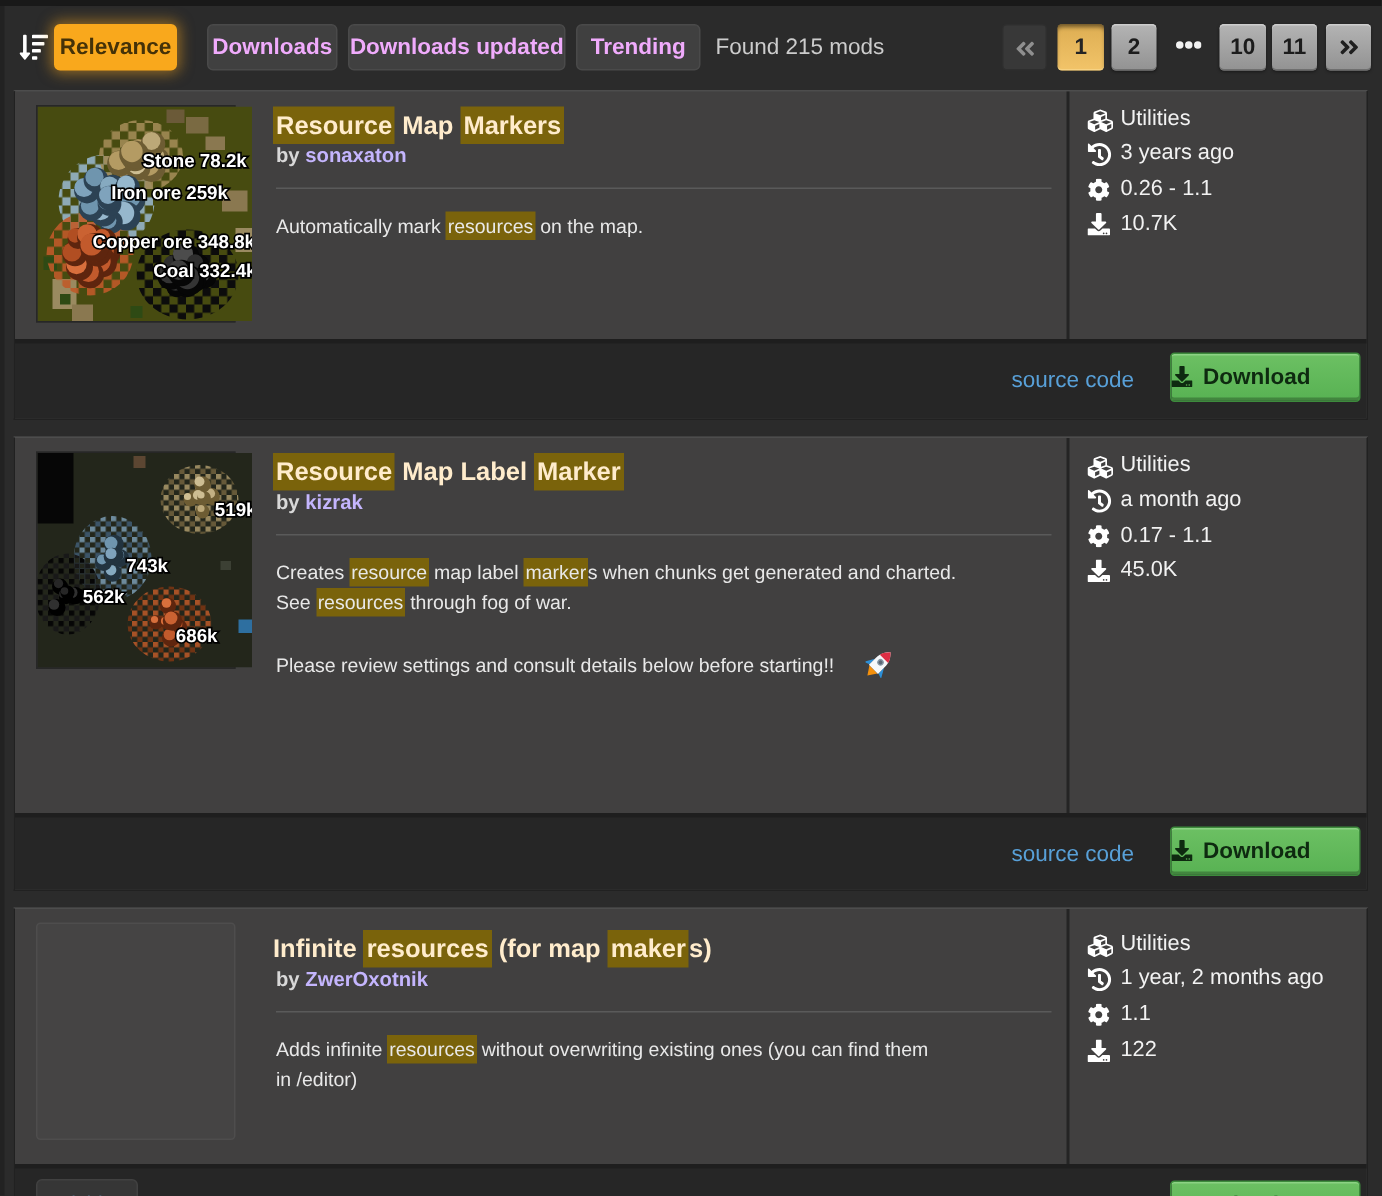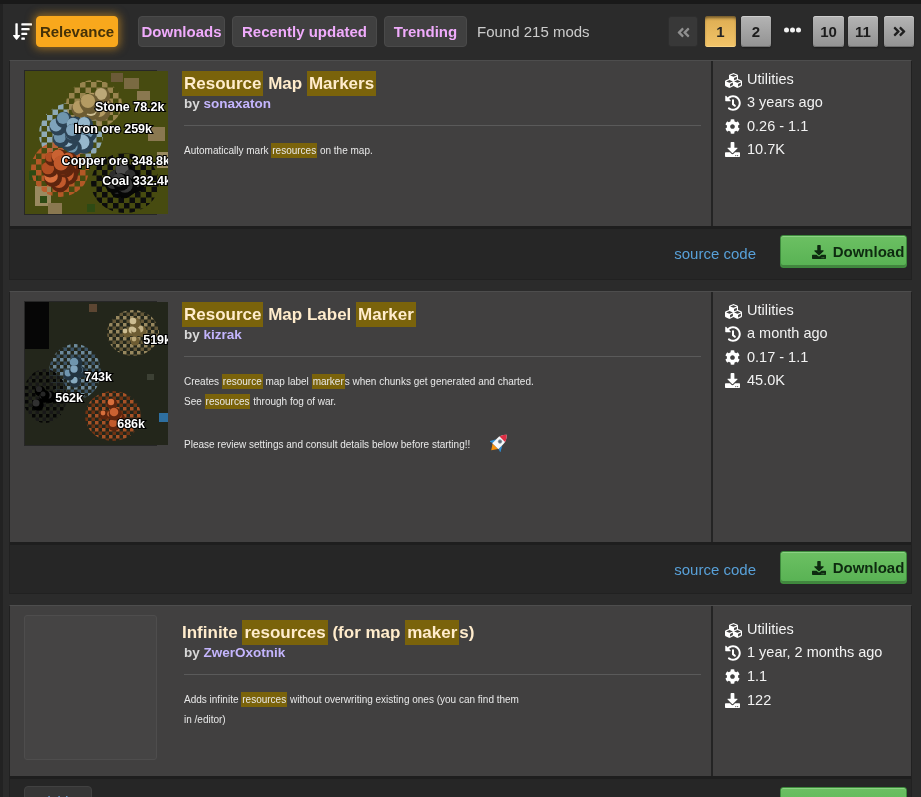--- a/index.html
+++ b/index.html
@@ -32,45 +32,45 @@
   background:#2e2e2e; border:1px solid #272727; }
 .thumb svg { position:absolute; left:0; top:0; }
 .thumb.empty { background:#454444; border:1px solid #4e4d4d; border-radius:3px; }
 .divider { position:absolute; left:701px; top:0; width:2px; height:100%; background:#242424; }
 .info { position:absolute; left:174px; top:0; width:560px; }
 h2 { font-size:17px; line-height:23px; color:#ffeccc; font-weight:bold; margin-left:-2px; }
 h2 mark { background:#7a630b; color:#ffeccc; padding:3px 2px; }
 .by { font-size:13.5px; color:#d8d8d8; font-weight:bold; line-height:15px; }
 .by b { color:#c4b5fd; }
 .hr { height:1px; background:#5a5a5a; margin:0; border:0; width:517px; }
-.desc { font-size:10px; line-height:20.3px; color:#e8e8e8; }
+.desc { font-size:13px; line-height:20.3px; color:#e8e8e8; }
 .desc mark { background:#7a630b; color:#e8e8e8; padding:2px 1px; }
 .side { position:absolute; left:703px; top:0; width:198px; }
 .srow { position:absolute; left:12px; height:17px; color:#f2f2f2; font-size:14.5px; line-height:17px; }
 .srow svg { position:absolute; left:0px; top:1px; }
 .srow span { position:absolute; left:22px; top:0; white-space:nowrap; }
 .foot { position:relative; background:#262626; border-top:3px solid #1e1e1e; height:53px; }
 .src { position:absolute; right:155px; top:16px; font-size:15px; color:#58a0d8; }
 .dl { position:absolute; right:4px; width:127px; height:33px; border-radius:3px;
   background:linear-gradient(#6cc063,#58b253); border:1px solid #3d8a3c;
   box-shadow:inset 0 1px 0 #8cd284, inset 0 -2px 0 rgba(0,0,0,0.25);
-  color:#0e2a10; font-weight:bold; font-size:15px; text-align:center; line-height:31px;padding-left:29px; }
+  color:#0e2a10; font-weight:bold; font-size:15px; text-align:left; line-height:31px; }
 .dl svg { vertical-align:-2px; margin-right:7px; }
 </style>
 </head>
 <body>
 <div id="topstrip"></div>
 <div id="leftstrip"></div>
 
 <svg class="sorticon" viewBox="0 0 512 512">
     <path fill="#ffffff" d="M304 416h-64a16 16 0 0 0-16 16v32a16 16 0 0 0 16 16h64a16 16 0 0 0 16-16v-32a16 16 0 0 0-16-16zm-128-64h-48V48a16 16 0 0 0-16-16H80a16 16 0 0 0-16 16v304H16c-14.19 0-21.36 17.24-11.29 27.31l80 96a16 16 0 0 0 22.62 0l80-96C197.35 369.24 190.19 352 176 352zm256-192H240a16 16 0 0 0-16 16v32a16 16 0 0 0 16 16h192a16 16 0 0 0 16-16v-32a16 16 0 0 0-16-16zm-64 128H240a16 16 0 0 0-16 16v32a16 16 0 0 0 16 16h128a16 16 0 0 0 16-16v-32a16 16 0 0 0-16-16zm128-256H240a16 16 0 0 0-16 16v32a16 16 0 0 0 16 16h256a16 16 0 0 0 16-16V48a16 16 0 0 0-16-16z"></path>
   </svg>
 <div class="tbtn sel" style="left:36px; width:82px;">Relevance</div>
 <div class="tbtn" style="left:138px; width:87px;">Downloads</div>
-<div class="tbtn" style="left:232px; width:145px;">Recently updated</div>
+<div class="tbtn" style="left:232px; width:145px;">Downloads updated</div>
 <div class="tbtn" style="left:384px; width:83px;">Trending</div>
 <div class="found">Found 215 mods</div>
 <div class="pg dark" style="left:668px;"><svg width="15" height="15" viewBox="0 0 448 512" style="margin-top:8px;transform:scaleX(-1);">
       <path fill="#8f8f8f" d="M224.3 273l-136 136c-9.4 9.4-24.6 9.4-33.9 0l-22.6-22.6c-9.4-9.4-9.4-24.6 0-33.9l96.4-96.4-96.4-96.4c-9.4-9.4-9.4-24.6 0-33.9L54.3 103c9.4-9.4 24.6-9.4 33.9 0l136 136c9.5 9.4 9.5 24.6.1 33.9zm192-34l-136-136c-9.4-9.4-24.6-9.4-33.9 0l-22.6 22.6c-9.4 9.4-9.4 24.6 0 33.9l96.4 96.4-96.4 96.4c-9.4 9.4-9.4 24.6 0 33.9l22.6 22.6c9.4 9.4 24.6 9.4 33.9 0l136-136c9.4-9.2 9.4-24.4 0-33.8z"></path>
     </svg></div>
 <div class="pg cur" style="left:705px; width:31px;">1</div>
 <div class="pg gray" style="left:741px;">2</div>
 <svg class="dotsvg" style="position:absolute;left:784px;top:27px;" width="17" height="6">
     <circle cx="2.5" cy="3" r="2.5" fill="#f2f2f2"></circle>
     <circle cx="8.5" cy="3" r="2.5" fill="#f2f2f2"></circle>

